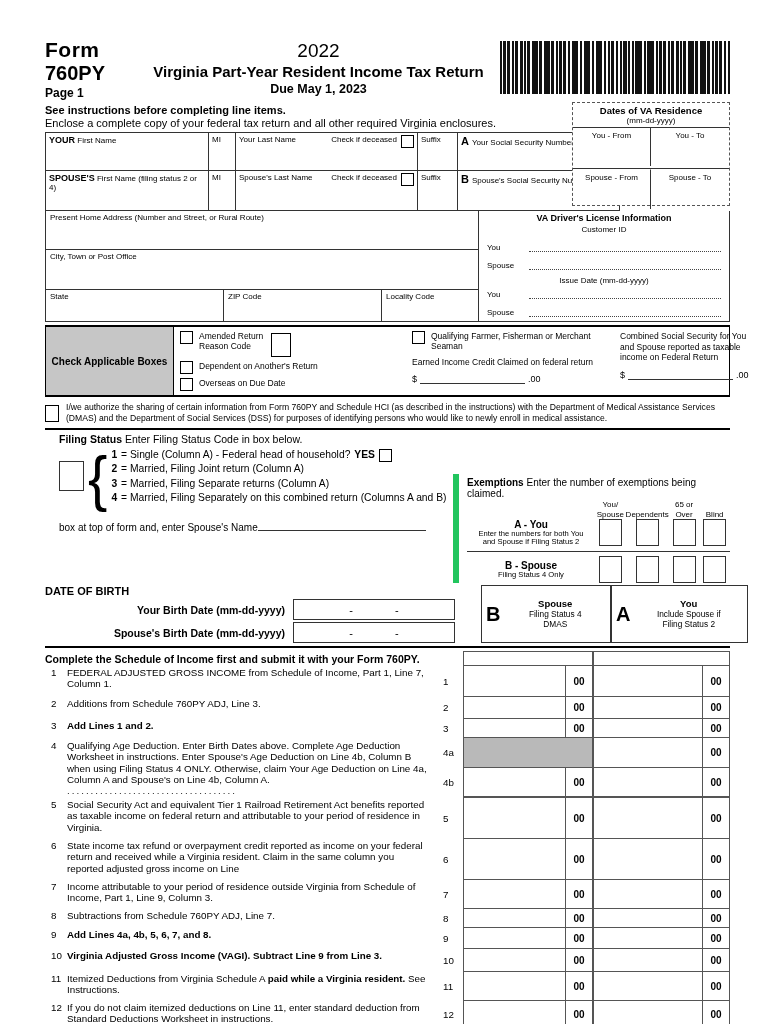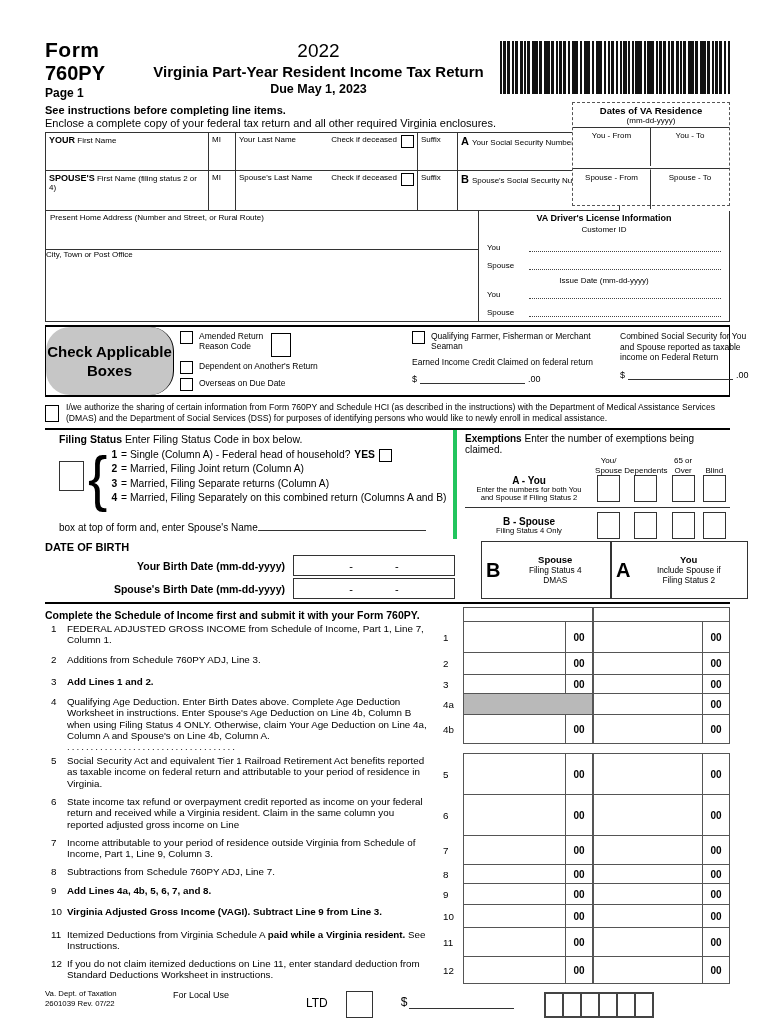--- a/index.html
+++ b/index.html
@@ -57,21 +57,21 @@
   .arow .acell:last-child { border-right:none; }
   .lic { padding:2px 8px 0 8px; font-size:8px; }
   .lic-title { font-weight:bold; font-size:9px; text-align:center; }
   .lic-sub { text-align:center; margin-top:2px; }
   .lic-row { display:flex; align-items:flex-end; margin-top:8px; }
   .lic-row .ll { width:42px; font-size:8px; }
   .lic-line { flex:1; border-bottom:1px dotted #444; height:10px; }
 
   
   .checks { border:1px solid #000; border-top:2px solid #000; border-bottom:2px solid #000; margin-top:3px; display:grid; grid-template-columns:128px 232px 208px 1fr; min-height:62px; }
-  .chk-title { background:#c6c6c6; border-right:1px solid #000; font-weight:bold; font-size:15px; text-align:center; display:flex; align-items:center; justify-content:center; line-height:1.3;border-radius:24px; }
+  .chk-title { background:#c6c6c6; border-right:1px solid #000; font-weight:bold; font-size:10px; text-align:center; display:flex; align-items:center; justify-content:center; line-height:1.3; }
   .chk-col { padding:4px 6px; font-size:8.5px; }
   .cbrow { display:flex; align-items:flex-start; gap:6px; margin-bottom:4px; }
   .cbrow .cb { margin-top:0; }
   .reasonwrap { display:flex; gap:8px; }
   .reasonbox { width:20px; height:24px; border:1px solid #000; margin-top:2px; }
   .dollarline { display:flex; align-items:flex-end; font-size:9px; margin-top:7px; }
   .dollarline .dl { width:105px; border-bottom:1px solid #333; margin:0 3px; height:10px; }
   .combined-text { line-height:1.25; }
 
   
@@ -84,21 +84,21 @@
   .fe { display:flex; }
   .fs { width:408px; padding:3px 0 0 14px; }
   .fs-title { font-size:10.5px; } .bold { font-weight:bold; }
   .fs-opts { display:flex; margin-top:2px; }
   .fs-box { width:25px; height:30px; border:1.5px solid #333; margin:14px 4px 0 0; flex:none; }
   .fs-brace { font-size:58px; font-weight:200; line-height:62px; transform:scaleY(1.05); margin-right:4px; }
   .opt { font-size:10.3px; margin-top:1.5px; line-height:1.25; display:flex; align-items:center; gap:4px; flex-wrap:wrap; }
   .opt .cb { width:13px; height:13px; }
   .fs-note { font-size:10px; margin-top:2px; }
   .nameline { display:inline-block; width:168px; border-bottom:1px solid #333; height:9px; }
-  .ex { flex:1; border-left:4px solid #22c55e; padding:3px 0 0 8px; }
+  .ex { flex:1; border-left:6px solid #22c55e; padding:3px 0 0 8px;margin-top:44px; }
   .ex-title { font-size:10px; }
   .ex-grid { display:grid; grid-template-columns:128px repeat(4,1fr); margin-top:1px; align-items:center; }
   .ex-h { font-size:8px; text-align:center; line-height:1.15; align-self:end; }
   .ex-lab { text-align:center; }
   .ex-lab .t { font-weight:bold; font-size:10px; }
   .ex-lab .s { font-size:7.6px; line-height:1.15; }
   .ex-boxcell { display:flex; justify-content:center; }
   .ex-box { width:23px; height:27px; border:1.5px solid #333; }
   .ex-div { grid-column:1 / -1; border-top:1px solid #333; margin:4px 0; }
 
@@ -205,20 +205,25 @@
         <div class="ncell">Suffix</div>
         <div class="ncell"><span class="ssn-letter">B</span><span>Spouse's Social Security Number</span></div>
       </div>
     </div>
   </div>
 
   <div class="addr">
     <div class="addr-left">
       <div class="arow">Present Home Address (Number and Street, or Rural Route)</div>
       <div class="arow">City, Town or Post Office</div>
+      <div class="arow">
+        <div class="acell">State</div>
+        <div class="acell">ZIP Code</div>
+        <div class="acell">Locality Code</div>
+      </div>
     </div>
     <div class="lic">
       <div class="lic-title">VA Driver's License Information</div>
       <div class="lic-sub">Customer ID</div>
       <div class="lic-row">
           <span class="ll">You</span>
           <span class="lic-line"></span>
         </div>
       <div class="lic-row">
           <span class="ll">Spouse</span>
@@ -436,21 +441,21 @@
       </div>
     <div class="cellA">
         <span class="amt"></span>
         <span class="zz">00</span>
       </div>
   </div>
 
   <div class="trow" style="min-height:60px;">
     <div class="desc" style="max-height:58px;"><span class="ln">4</span><span class="txt">Qualifying Age Deduction. Enter Birth Dates above. Complete Age Deduction Worksheet in instructions. Enter Spouse's Age Deduction on Line 4b, Column B when using Filing Status 4 ONLY. Otherwise, claim Your Age Deduction on Line 4a, Column A and Spouse's on Line 4b, Column A.</span> <span class="dots">....................................</span></div>
     <div class="substack">
-      <div class="subrow" style="height:22px;">
+      <div class="subrow" style="height:31px;">
         <div class="rn">4a</div>
         <div class="cellB gray"></div>
         <div class="cellA">
             <span class="amt"></span>
             <span class="zz">00</span>
           </div>
       </div>
       <div class="subrow" style="height:30px;">
         <div class="rn">4b</div>
         <div class="cellB">

